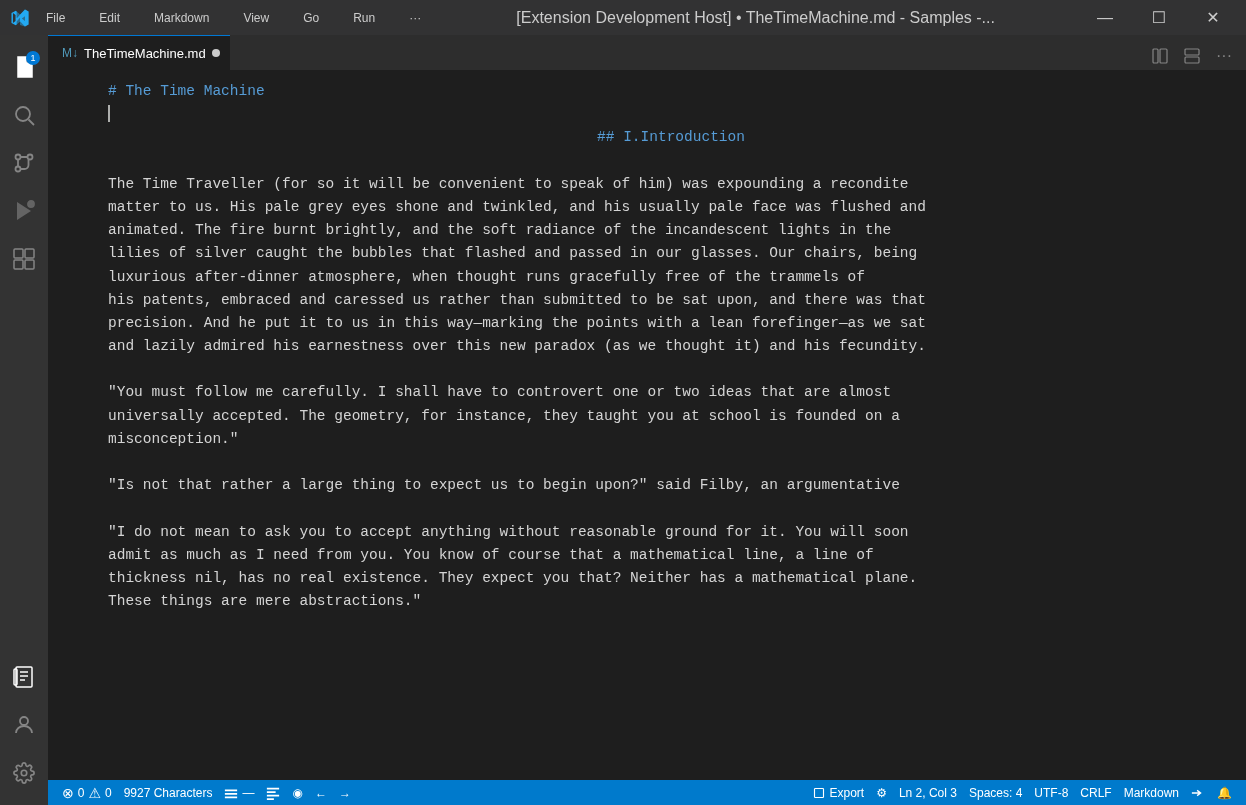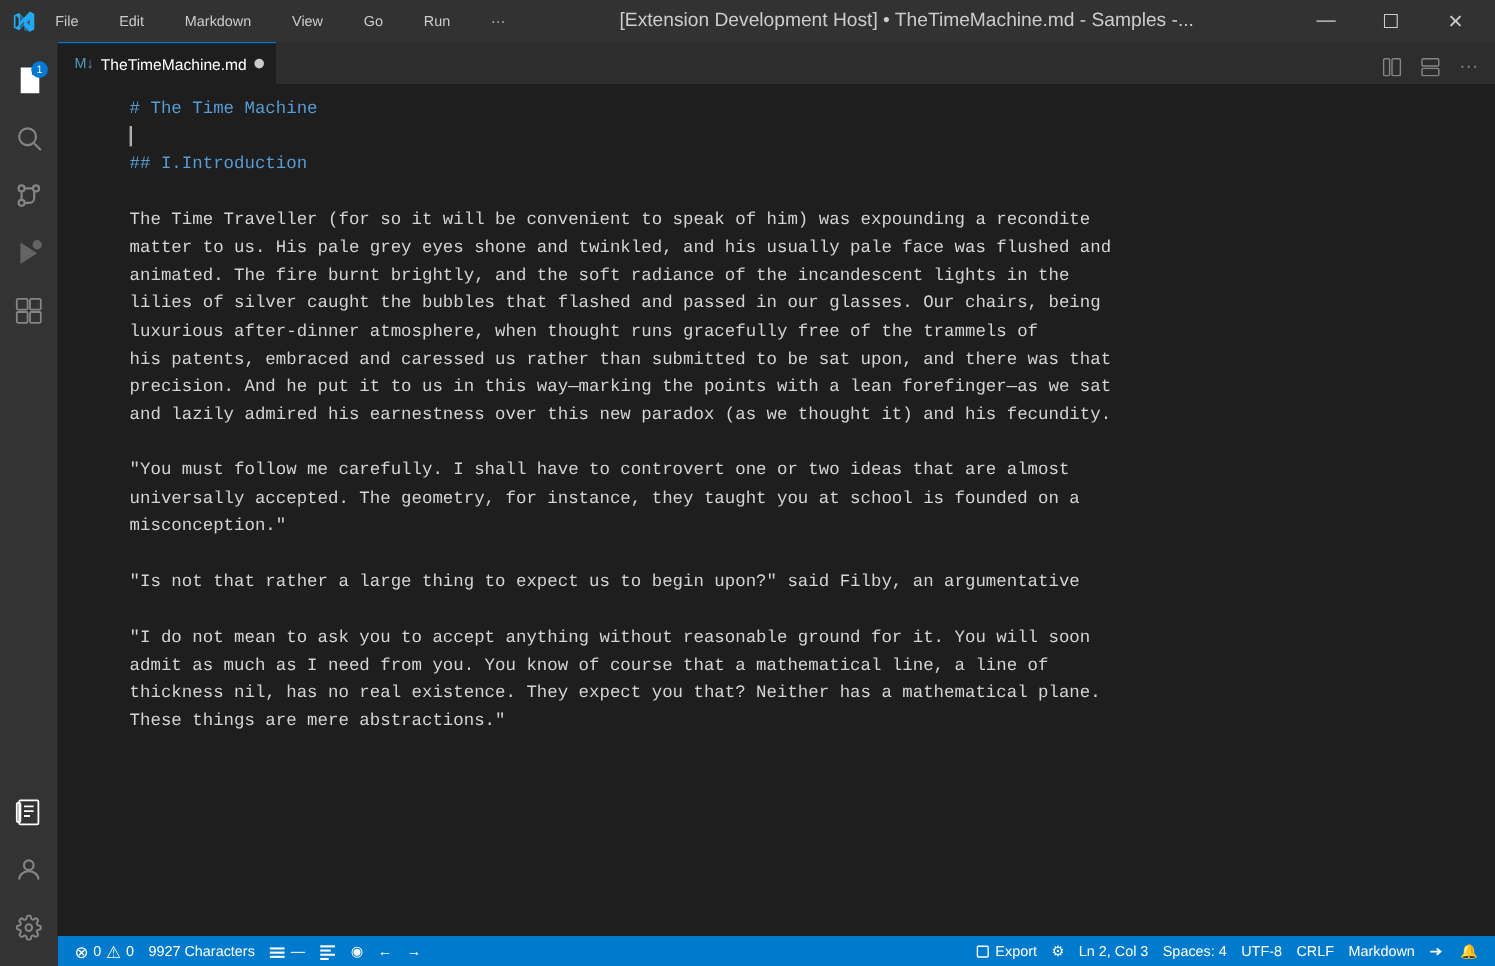--- a/index.html
+++ b/index.html
@@ -185,21 +185,21 @@
       padding: 10px 12px 10px 60px;
       color: #d4d4d4;
       font-family: 'Courier New', 'Consolas', monospace;
       font-size: 14.5px;
       line-height: 1.6;
       overflow-y: auto;
       overflow-x: hidden;
     }
 
     .md-h1 { color: #569cd6; font-weight: normal; }
-    .md-h2 { color: #569cd6; font-weight: normal; }
+    .md-h2 { color: #569cd6; font-weight: normal; text-align: center; }
     .md-cursor {
       display: inline-block;
       width: 2px;
       height: 1.2em;
       background: #aeafad;
       vertical-align: text-bottom;
     }
     .editor-line {
       min-height: 1.6em;
       white-space: pre-wrap;

